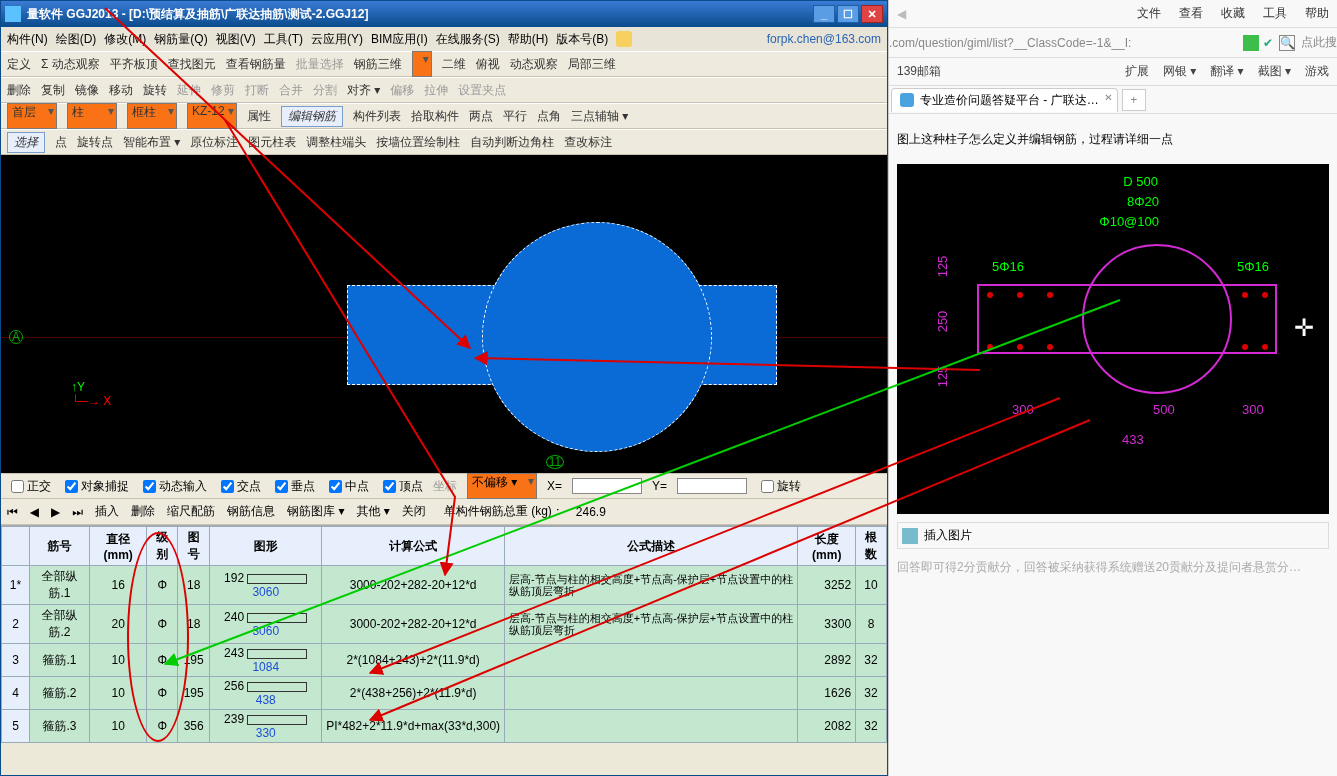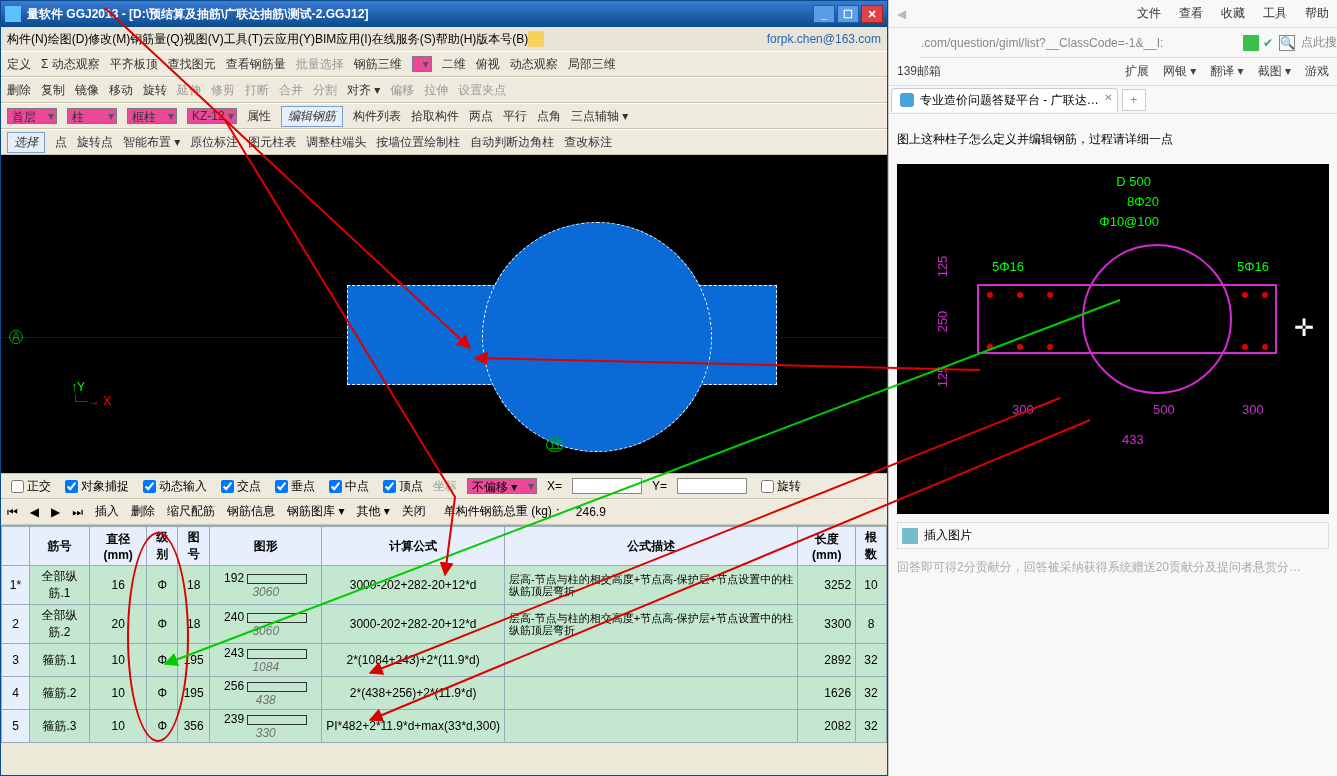--- a/index.html
+++ b/index.html
@@ -3,58 +3,58 @@
 <meta charset="utf-8">
 <style>
   * { box-sizing: border-box; }
   html,body { margin:0; padding:0; width:1337px; height:776px; font-family:"Microsoft YaHei","SimSun",Arial,sans-serif; font-size:12px; background:#fff; overflow:hidden;}
   .app-window { position:absolute; left:0; top:0; width:888px; height:776px; background:#ece9d8; border:1px solid #0a4b8c;}
   .titlebar { height:26px; background:linear-gradient(#3a7bd5,#0a4b8c); color:#fff; display:flex; align-items:center; padding:0 4px; font-weight:bold;}
   .titlebar .t-ico{width:16px;height:16px;background:#5cc2ff;margin-right:6px;}
   .titlebar .tbtns{margin-left:auto;display:flex;gap:2px;}
   .tbtn{width:22px;height:18px;background:#5a9de4;border:1px solid #1d5ea8;color:#fff;display:flex;align-items:center;justify-content:center;font-size:11px;}
   .tbtn.close{background:#e04343;border-color:#a12222;}
-  .menubar{height:24px;background:#e8e4d8;display:flex;align-items:center;padding:0 6px;}
+  .menubar{height:24px;background:#e8e4d8;display:flex;align-items:center;padding:0 6px;gap:8px;}
   .menubar span{cursor:default;}
   .menubar .email{margin-left:auto;color:#2a65b3;}
   .toolbar{height:26px;background:#eeeadd;border-top:1px solid #fff;border-bottom:1px solid #c9c2ae;display:flex;align-items:center;padding:0 6px;gap:10px;color:#333;}
   .tb-btn{display:flex;align-items:center;gap:3px;white-space:nowrap;}
   .tb-btn.dis{color:#9a9a9a;}
-  .drop{background:#ec4899;border:1px solid #7a7a7a;height:16px;padding:0 2px 0 4px;position:relative;min-width:50px;}
+  .drop{background:#f97316;border:1px solid #7a7a7a;height:26px;padding:0 2px 0 4px;position:relative;min-width:50px;}
   .drop:after{content:"▾";position:absolute;right:2px;top:0;color:#555;}
   .btn-like{border:1px solid #7a9ecb;background:#e6effb;padding:1px 6px;font-style:italic;}
   .viewport{position:relative;background:#000;height:318px;}
   .axis-a{position:absolute;left:8px;top:175px;color:#0a0;font-size:12px;border:1px solid #0a0;border-radius:50%;width:14px;height:14px;display:flex;align-items:center;justify-content:center;}
   .axis-line-h{position:absolute;left:0;top:182px;width:100%;height:0;border-top:1px solid #500000;}
-  .axis-num{position:absolute;left:545px;top:283px;color:#0a0;border:1px solid #0a0;border-radius:50%;width:18px;height:14px;display:flex;align-items:center;justify-content:center;}
+  .axis-num{position:absolute;left:545px;top:300px;color:#0a0;border:1px solid #0a0;border-radius:50%;width:18px;height:14px;display:flex;align-items:center;justify-content:center;}
   .coord{position:absolute;left:70px;top:225px;}
   .coord .yarr{color:#0f0;}
   .coord .xarr{color:#f00;}
   .shape{position:absolute;left:346px;top:130px;}
   .shape .bar{width:430px;height:100px;background:#0a6bd6;border:1px dashed #fff;}
   .shape .circ{position:absolute;left:135px;top:-63px;width:230px;height:230px;border-radius:50%;background:#0a6bd6;border:1px dashed #fff;}
   .bottom-tool{height:26px;background:#eeeadd;border-top:1px solid #c9c2ae;border-bottom:1px solid #c9c2ae;display:flex;align-items:center;padding:0 6px;gap:10px;}
   .bottom-tool input[type=checkbox]{vertical-align:middle;}
   .tab-tool{height:26px;background:#eeeadd;border-bottom:1px solid #c9c2ae;display:flex;align-items:center;padding:0 6px;gap:12px;}
   .grid{flex:1;overflow:auto;border-top:1px solid #aaa;}
   table{border-collapse:collapse;width:100%;}
   th,td{border:1px solid #9ab; font-size:12px; padding:2px 4px; text-align:center; height:28px;}
   thead th{background:#e6effb;}
   tbody td{background:#c4e8cf;}
   td.rownum{background:#e6effb;width:28px;}
   td.len{text-align:right;padding-right:4px;}
-  .red{color:#737373;font-style:italic;}
+  .red{color:#1d4ed8;}
   .desc{text-align:left;font-size:11px;line-height:1.1;}
   .ell{border:2px solid #d00;border-radius:50%;position:absolute;}
 
   
   .browser{position:absolute;left:888px;top:0;right:0;height:776px;background:#f8f8f8;border-left:1px solid #ccc;}
   .br-bar{height:28px;border-bottom:1px solid #ddd;display:flex;align-items:center;padding:0 8px;gap:12px;color:#333;}
   .br-menu{display:flex;gap:18px;margin-left:auto;}
-  .addr{height:30px;border-bottom:1px solid #ddd;display:flex;align-items:center;padding:0 0;color:#888;margin-left:32px;}
+  .addr{height:30px;border-bottom:1px solid #ddd;display:flex;align-items:center;padding:0 0;color:#888;}
   .addr span.url{white-space:nowrap;overflow:hidden;text-overflow:ellipsis;flex:1;}
   .fav-tool{height:28px;border-bottom:1px solid #ddd;display:flex;align-items:center;padding:0 8px;gap:14px;color:#444;}
   .tabstrip{height:28px;border-bottom:1px solid #ddd;display:flex;align-items:center;}
   .tab{border:1px solid #ccc;border-bottom:none;border-radius:4px 4px 0 0;padding:3px 18px 3px 8px;background:#fff;margin-left:2px;display:flex;align-items:center;gap:6px;position:relative;}
   .tab .x{position:absolute;right:4px;top:3px;color:#888;font-size:10px;}
   .newtab{width:24px;height:22px;border:1px solid #ccc;background:#fff;margin-left:4px;display:flex;align-items:center;justify-content:center;color:#888;}
   .content{padding:10px 8px;}
   .question{height:30px;display:flex;align-items:center;}
   .diagram{background:#000;height:350px;position:relative;margin-top:10px;}
   .dim{color:#d22bd2;position:absolute;font-size:13px;}
@@ -321,21 +321,21 @@
       <span style="width:14px;height:14px;background:#4aa3df;border-radius:3px;"></span>
       <span>专业造价问题答疑平台 - 广联达…</span>
       <span class="x">✕</span>
     </div>
     <div class="newtab">+</div>
   </div>
   <div class="content">
     <div class="question">图上这种柱子怎么定义并编辑钢筋，过程请详细一点</div>
 
     <div class="diagram">
-      <div class="grn" style="right:178px;top:10px">D 500</div>
+      <div class="grn" style="right:171px;top:10px">D 500</div>
       <div class="grn" style="right:170px;top:30px">8Φ20</div>
       <div class="grn" style="right:170px;top:50px">Φ10@100</div>
       <div class="grn" style="left:95px;top:95px">5Φ16</div>
       <div class="grn" style="right:60px;top:95px">5Φ16</div>
 
       <div class="rect-col" style="left:80px;top:120px;width:300px;height:70px"></div>
       <div class="circ-col" style="left:185px;top:80px;width:150px;height:150px"></div>
 
       <div class="rebar" style="left:90px;top:128px"></div>
         <div class="rebar" style="left:90px;top:180px"></div>

